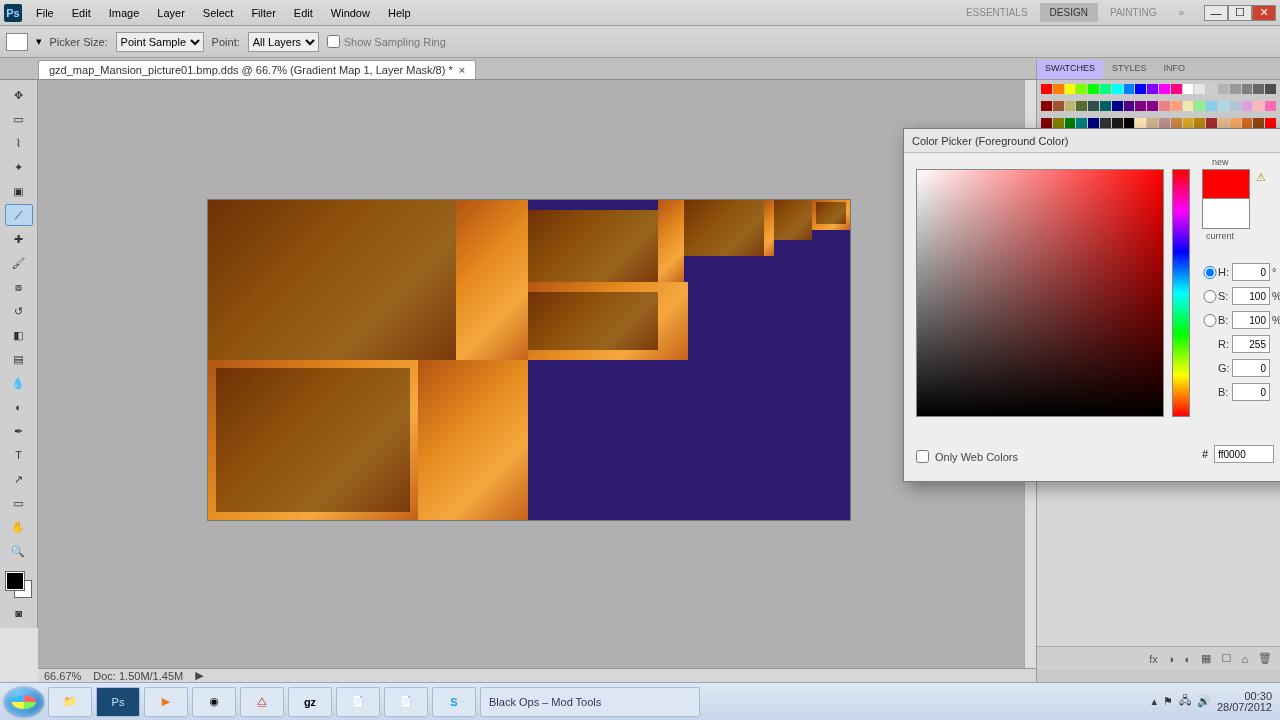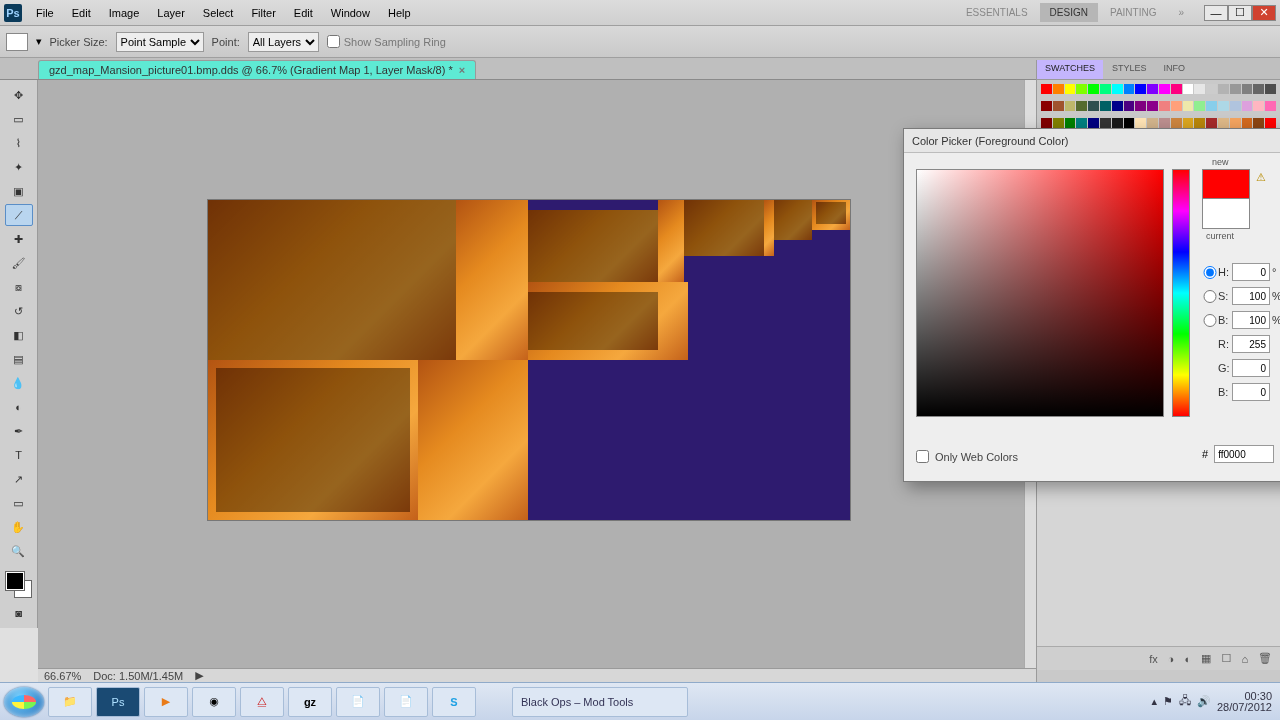--- a/index.html
+++ b/index.html
@@ -16,21 +16,21 @@
 .winbtns { display:flex; margin-left:10px; gap:0;}
 .winbtns div { width:24px;height:16px;border:1px solid #888;display:flex;align-items:center;justify-content:center;background:#e8e8e8;}
 .winbtns .close { background:#d04230;color:#fff;}
 
 .optionbar { height:32px;background:linear-gradient(#d9d9d9,#c9c9c9);border-bottom:1px solid #9f9f9f;display:flex;align-items:center;padding:0 6px;gap:8px;}
 .optionbar .lab{color:#444;}
 .optionbar select{height:20px;font-size:11px;background:#eee;border:1px solid #999;}
 .optionbar .brush-swatch{width:22px;height:18px;border:1px solid #888;background:#fff;display:inline-block;}
 
 .doc-tabbar { height:22px;background:#bfbfbf;display:flex;align-items:flex-end;padding-left:38px;border-bottom:1px solid #8a8a8a;}
-.doc-tab { background:#5eead4;border:1px solid #9a9a9a;border-bottom:none;padding:3px 10px;font-size:10px;color:#333;border-radius:3px 3px 0 0;display:flex;align-items:flex-start;gap:6px;}
+.doc-tab { background:#ffffff;border:1px solid #9a9a9a;border-bottom:none;padding:3px 10px;font-size:10px;color:#333;border-radius:3px 3px 0 0;display:flex;align-items:flex-start;gap:6px;}
 .doc-tab .x{color:#777;font-weight:bold;cursor:pointer;}
 
 
 .toolbox { position:absolute; left:0; top:80px; width:38px; background:#cfcfcf; border-right:1px solid #9a9a9a; padding:4px 0; display:flex; flex-direction:column; align-items:center; gap:2px;}
 .tool { width:28px;height:22px;display:flex;align-items:center;justify-content:center;color:#333;border:1px solid transparent;border-radius:2px;cursor:pointer;}
 .tool.sel{background:#b9d5ef;border-color:#5a8ec7;}
 .fgbg { position:relative;width:30px;height:30px;margin-top:6px;}
 .fgbg .fg{position:absolute;left:2px;top:2px;width:18px;height:18px;background:#000;border:1px solid #fff;outline:1px solid #666;}
 .fgbg .bg{position:absolute;right:2px;bottom:2px;width:18px;height:18px;background:#fff;border:1px solid #666;}
 
@@ -74,21 +74,21 @@
 .num-col input[type=radio]{margin:0;}
 .only-web{position:absolute;left:12px;bottom:18px;display:flex;align-items:center;gap:6px;font-size:10px;color:#444;}
 .hexrow{position:absolute;left:298px;bottom:18px;display:flex;align-items:center;gap:6px;font-size:10px;}
 .hexrow input{width:60px;height:18px;font-size:10px;border:1px solid #999;padding-left:3px;}
 
 
 .taskbar { position:absolute; left:0;right:0;bottom:0;height:38px;background:linear-gradient(#dfe7f3,#c7d5ea);border-top:1px solid #8faac9;display:flex;align-items:center;padding:0 4px;gap:4px;}
 .start{width:40px;height:30px;border-radius:50%;background:radial-gradient(circle at 40% 35%,#79d2ff,#1463b3);box-shadow:inset 0 0 6px rgba(255,255,255,.7),0 0 2px #2a5a8f;position:relative;cursor:pointer;}
 .start::after{content:'';position:absolute;inset:8px;border-radius:50%;background:conic-gradient(#f55 0 25%,#6c4 0 50%,#fc3 0 75%,#39f 0);filter:blur(.4px) brightness(1.2);}
 .tbtn{width:44px;height:30px;background:#dde7f4;border:1px solid #a7bdd8;border-radius:2px;display:flex;align-items:center;justify-content:center;cursor:pointer;}
-.tbtn.long{width:176px;justify-content:flex-start;padding:0 8px;color:#335;margin-left:32px;}
+.tbtn.long{width:220px;justify-content:flex-start;padding:0 8px;color:#335;}
 .tray{margin-left:auto;display:flex;align-items:center;gap:6px;color:#334;padding-right:4px;}
 .tray .clock{display:flex;flex-direction:column;align-items:flex-end;line-height:1;font-size:10px;}
 
 </style>
 </head>
 <body>
 
 <div class="titlebar">
   <div class="ps-icon">Ps</div>
   <div class="menubar">

